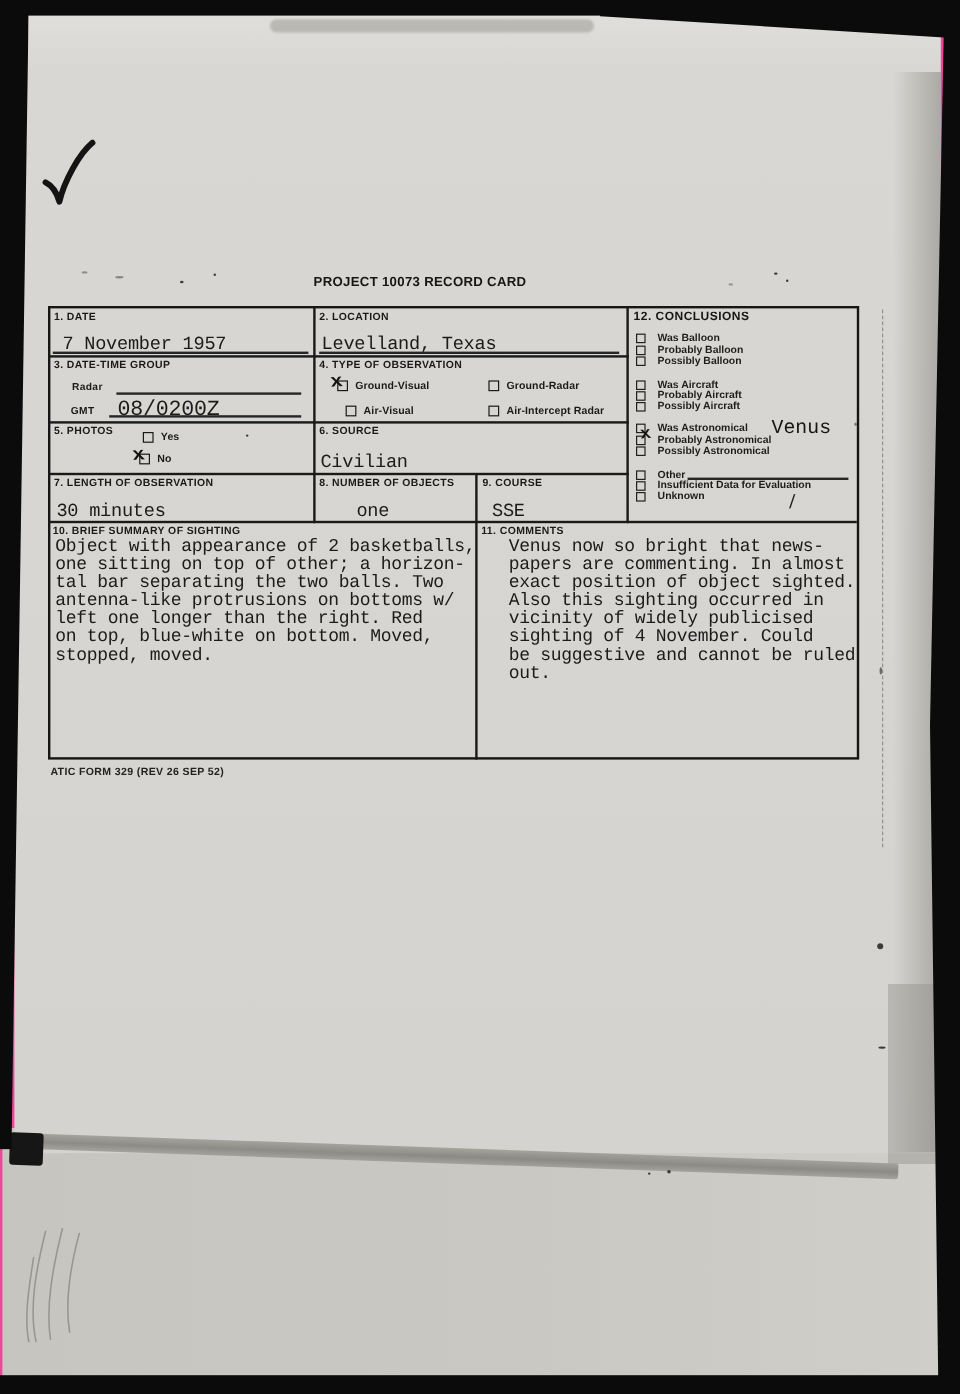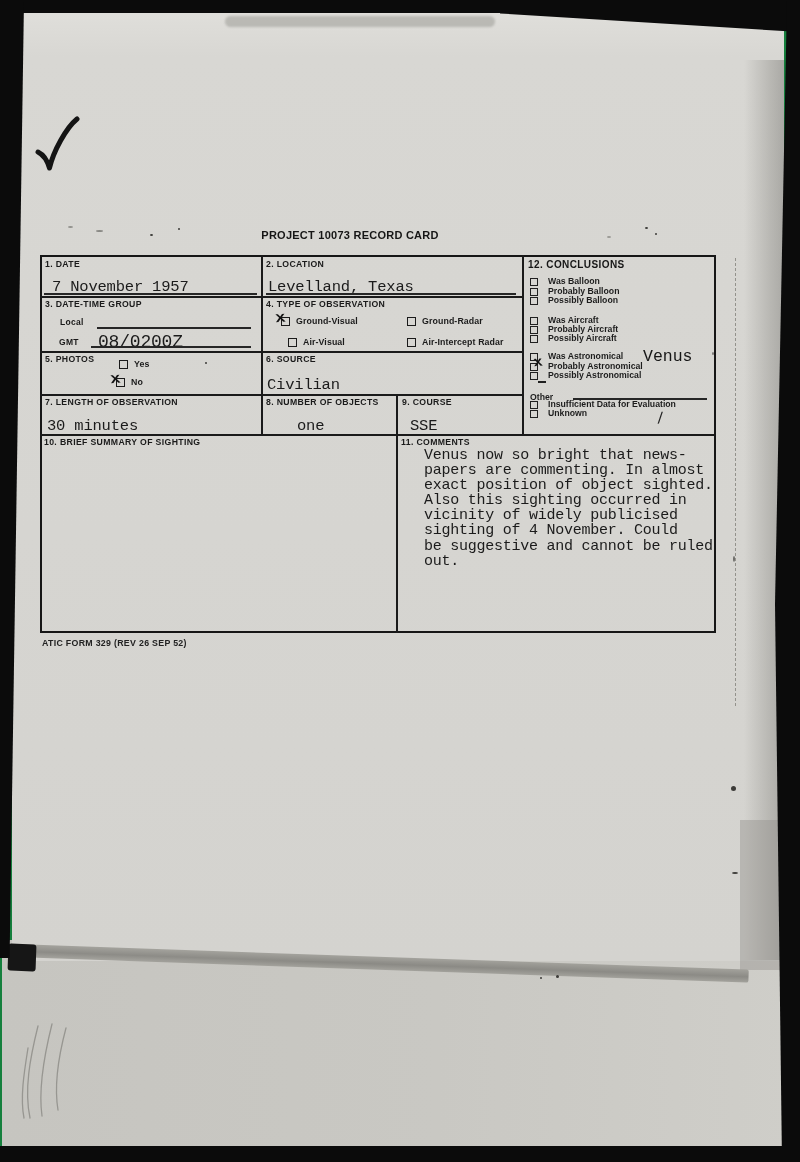--- a/index.html
+++ b/index.html
@@ -1,16 +1,16 @@
 <!DOCTYPE html>
 <html><head>
 <meta charset="utf-8">
 <style>
   html,body{margin:0;padding:0;background:#0c0c0c;}
-  .page{position:relative;width:800px;height:1162px;overflow:hidden;background:#15803d;
+  .page{position:relative;width:800px;height:1162px;overflow:hidden;background:#ec4899;
         font-family:"Liberation Sans",sans-serif;}
   .abs{position:absolute;}
   
   .backing{left:2px;top:940px;width:792px;height:210px;
            background:linear-gradient(90deg,#c6c5c0 0%,#c9c8c3 55%,#cfcec9 100%);}
   .paper{left:12px;top:9px;width:772px;height:952px;
          background:linear-gradient(180deg,#e0dfdb 0%,#d8d7d3 5%,#d6d5d1 55%,#d4d3cf 100%);}
   .rshadow1{left:744px;top:60px;width:40px;height:900px;
             background:linear-gradient(90deg,rgba(150,149,144,0) 0%,rgba(148,147,142,.45) 65%,rgba(125,124,120,.5) 100%);}
   .rshadow2{left:740px;top:820px;width:44px;height:150px;background:rgba(148,147,141,.45);}
@@ -91,21 +91,21 @@
 
   <div class="abs flabel" style="left:45px;top:260px;">1. DATE</div>
   <div class="abs typed" style="left:52px;top:280px;">7 November 1957</div>
   <div class="abs uline" style="left:44px;top:293px;width:213px;"></div>
 
   <div class="abs flabel" style="left:266px;top:260px;">2. LOCATION</div>
   <div class="abs typed" style="left:268px;top:280px;">Levelland, Texas</div>
   <div class="abs uline" style="left:266px;top:293px;width:250px;"></div>
 
   <div class="abs flabel" style="left:45px;top:300px;">3. DATE-TIME GROUP</div>
-  <div class="abs slabel" style="left:60px;top:318px;">Local</div>
+  <div class="abs slabel" style="left:60px;top:318px;">Radar</div>
   <div class="abs uline" style="left:97px;top:327px;width:154px;"></div>
   <div class="abs slabel" style="left:59px;top:338px;">GMT</div>
   <div class="abs typed" style="left:98px;top:333px;font-size:18px;">08/0200Z</div>
   <div class="abs uline" style="left:91px;top:346px;width:160px;"></div>
 
   <div class="abs flabel" style="left:266px;top:300px;">4. TYPE OF OBSERVATION</div>
   <div class="abs optrow" style="left:281px;top:317px;">
     <span class="cb"></span>
     <span class="olabel">Ground-Visual</span>
   </div>
@@ -138,20 +138,27 @@
   <div class="abs typed" style="left:267px;top:378px;">Civilian</div>
 
   <div class="abs flabel" style="left:45px;top:398px;">7. LENGTH OF OBSERVATION</div>
   <div class="abs typed" style="left:47px;top:419px;">30 minutes</div>
   <div class="abs flabel" style="left:266px;top:398px;">8. NUMBER OF OBJECTS</div>
   <div class="abs typed" style="left:297px;top:419px;">one</div>
   <div class="abs flabel" style="left:402px;top:398px;">9. COURSE</div>
   <div class="abs typed" style="left:410px;top:419px;">SSE</div>
 
   <div class="abs flabel" style="left:44px;top:438px;">10. BRIEF SUMMARY OF SIGHTING</div>
+  <div class="abs typedblock" style="left:46px;top:448px;width:360px;">Object with appearance of 2 basketballs,
+one sitting on top of other; a horizon-
+tal bar separating the two balls. Two
+antenna-like protrusions on bottoms w/
+left one longer than the right. Red
+on top, blue-white on bottom. Moved,
+stopped, moved.</div>
 
   <div class="abs flabel" style="left:401px;top:438px;">11. COMMENTS</div>
   <div class="abs typedblock" style="left:424px;top:448px;width:295px;">Venus now so bright that news-
 papers are commenting. In almost
 exact position of object sighted.
 Also this sighting occurred in
 vicinity of widely publicised
 sighting of 4 November. Could
 be suggestive and cannot be ruled
 out.</div>
@@ -192,21 +199,21 @@
   <div class="abs crow" style="left:530px;top:362px;">
     <span class="cbs"></span>
     <span class="clabel">Probably Astronomical</span>
   </div>
   <div class="abs xmark-s" style="left:535px;top:358px;">X</div>
   <div class="abs crow" style="left:530px;top:371px;">
     <span class="cbs"></span>
     <span class="clabel">Possibly Astronomical</span>
   </div>
 
-  <div class="abs crow" style="left:530px;top:381px;flex-direction:column;">
+  <div class="abs crow" style="left:530px;top:391px;">
     <span class="cbs"></span>
     <span class="clabel">Other</span>
   </div>
   <div class="abs uline" style="left:573px;top:398px;width:134px;"></div>
   <div class="abs crow" style="left:530px;top:400px;">
     <span class="cbs"></span>
     <span class="clabel">Insufficient Data for Evaluation</span>
   </div>
   <div class="abs crow" style="left:530px;top:409px;">
     <span class="cbs"></span>

